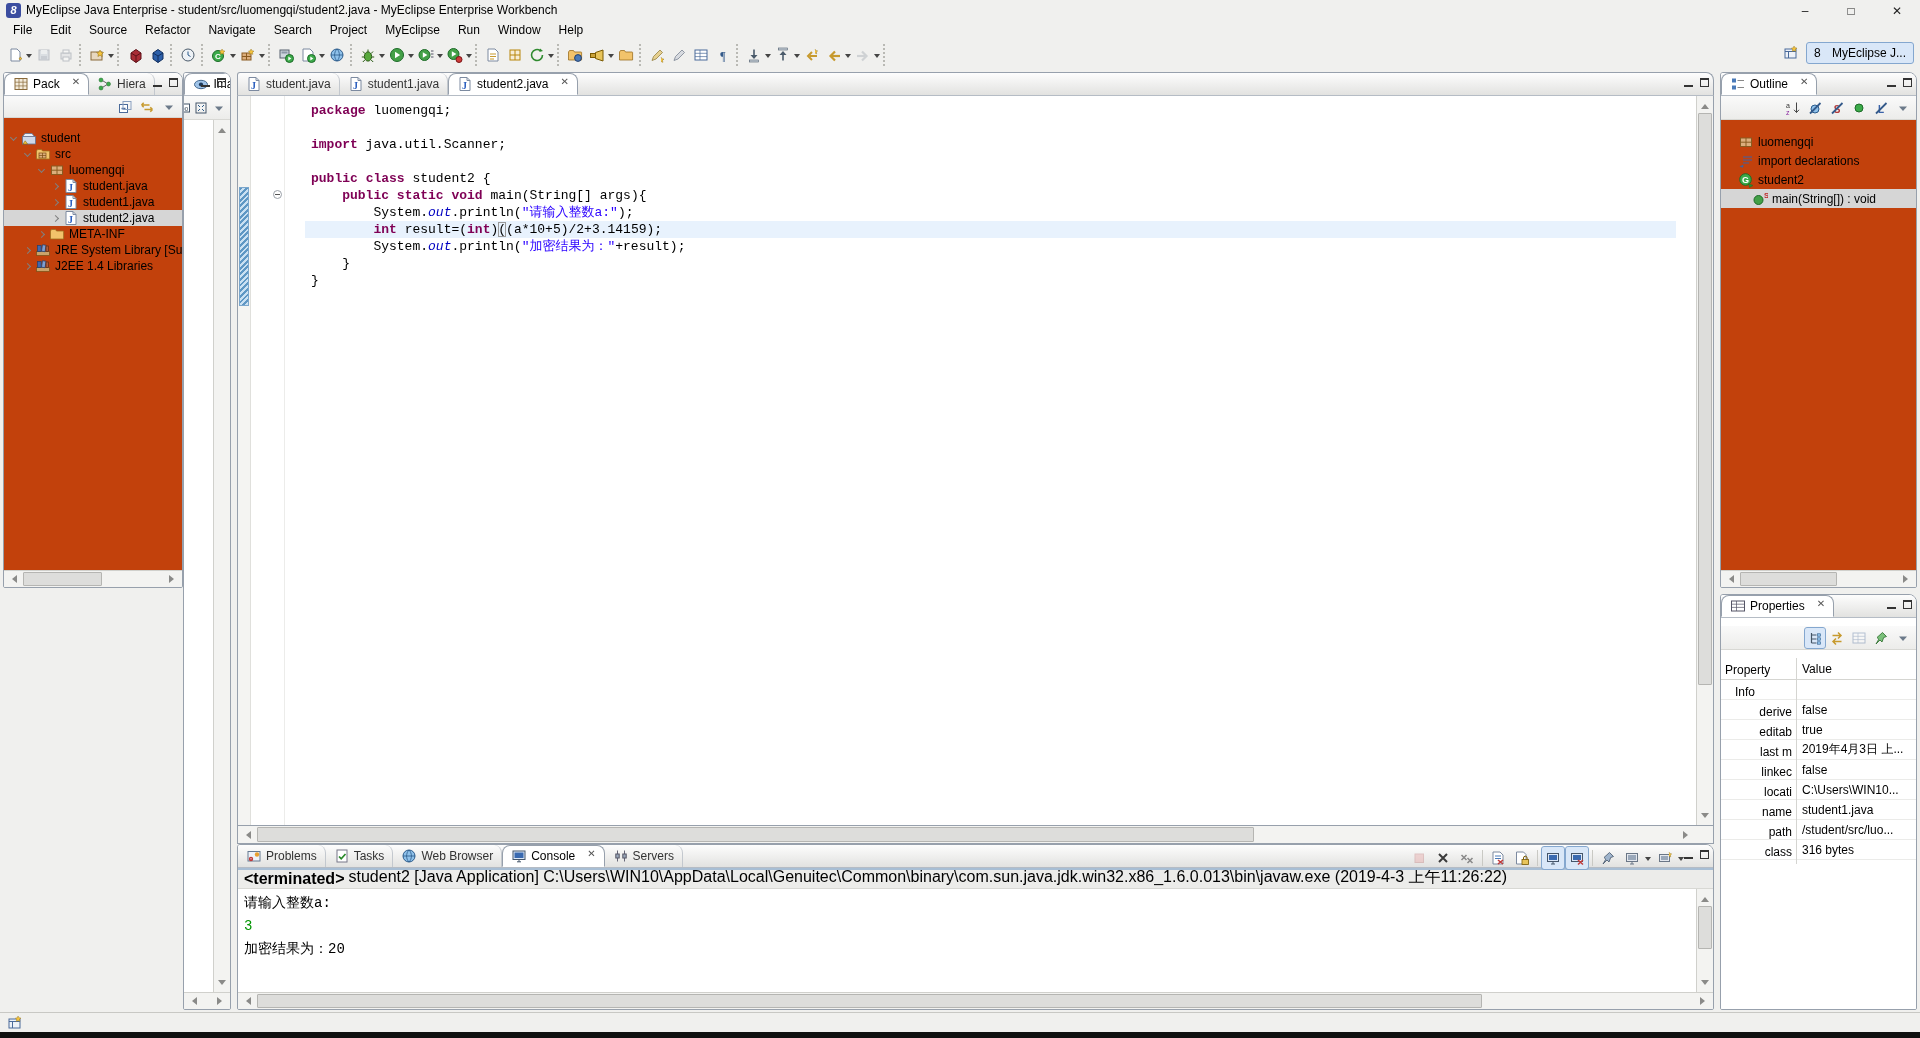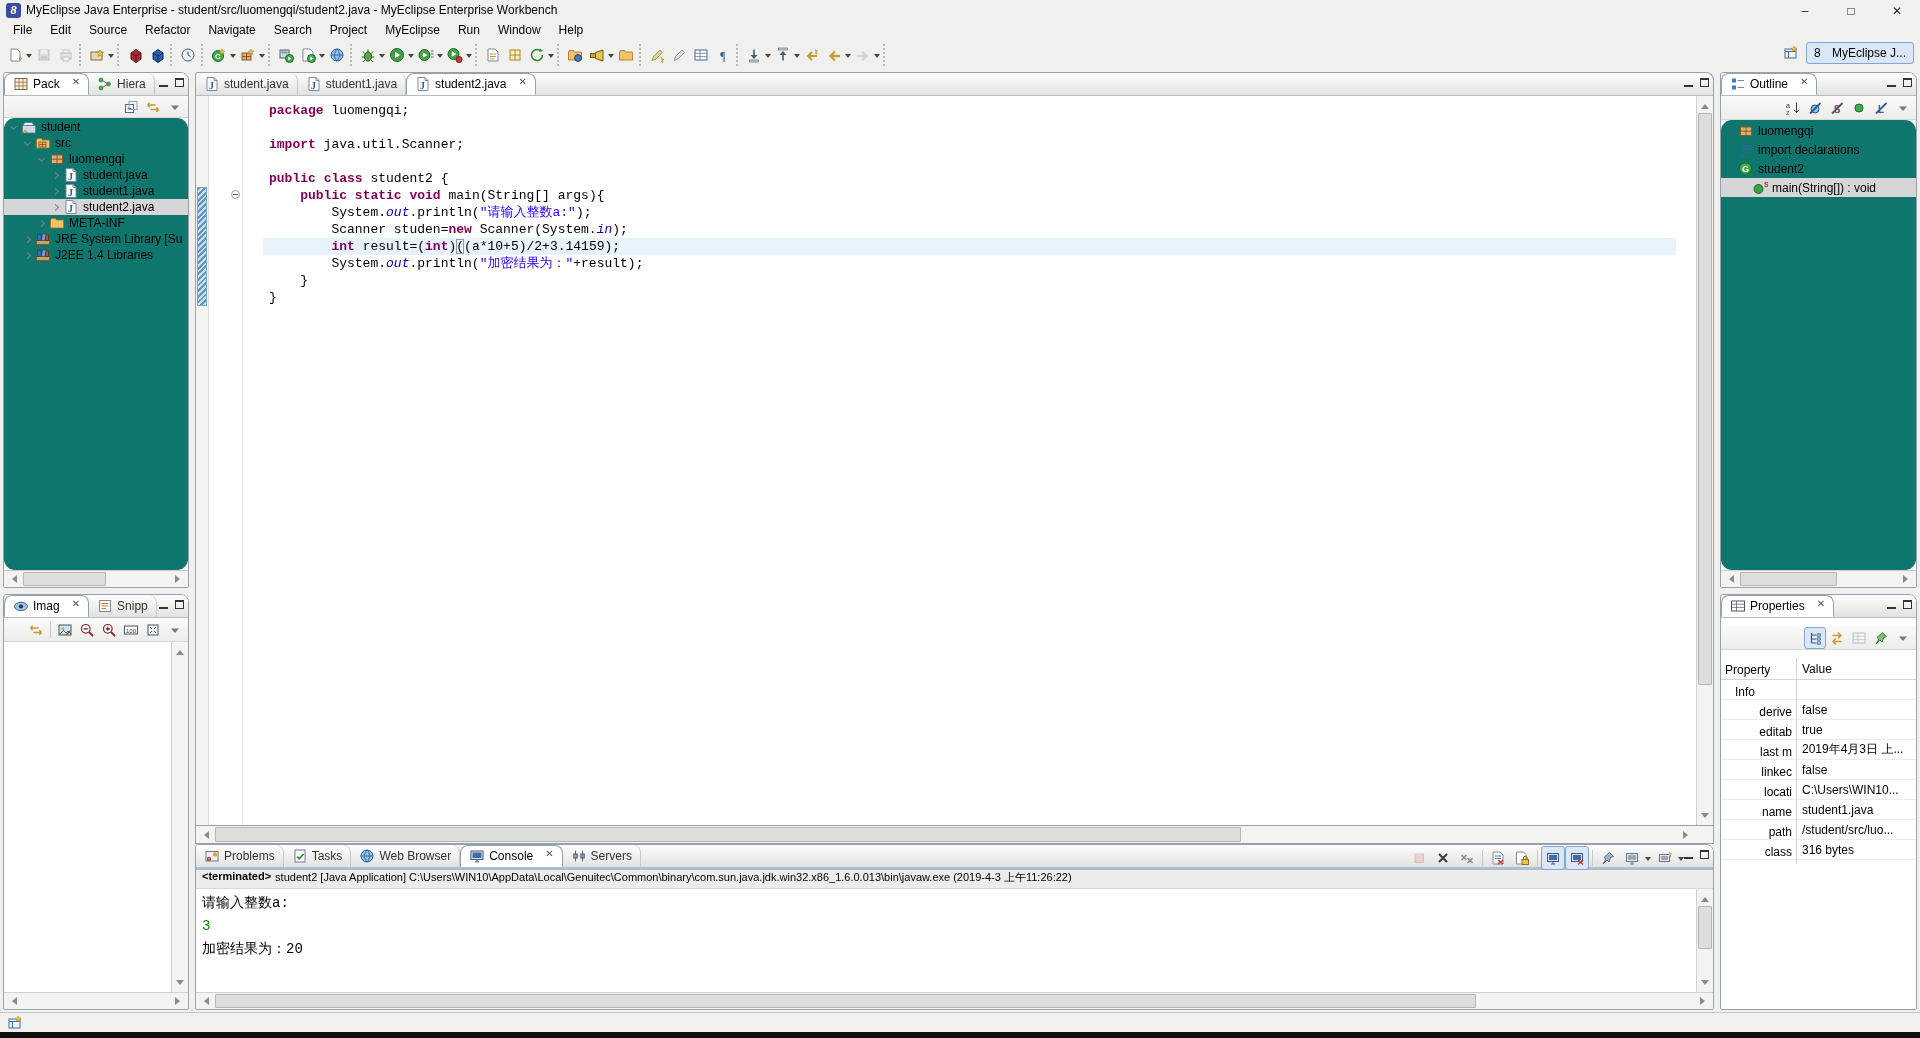--- a/index.html
+++ b/index.html
@@ -21,38 +21,38 @@
   .tbsep { width:3px; height:22px; border-left:2px dotted #b9b9b4; margin:0 4px 0 2px; }
   .tbi { width:22px; height:22px; display:flex; align-items:center; justify-content:center; border-radius:2px; }
   .tbi.dis { opacity:.38; }
   .tbi.on { background:#d9e7f8; outline:1px solid #84a7cf; }
   .ddt { width:0; height:0; border:3px solid transparent; border-top:4px solid #444; margin:5px 1px 0 0; }
   .perspbar { position:absolute; right:6px; top:2px; display:flex; align-items:center; gap:4px; }
   .persp-chip { display:flex; align-items:center; gap:4px; background:#d9e7f8; border:1px solid #84a7cf; border-radius:3px; padding:2px 7px; height:22px;}
 
   
   .workbench { position:absolute; top:70px; left:0; right:0; height:940px; display:flex; padding:2px 3px 0 3px; }
-  .col-left  { width:186px; display:flex; flex-direction:column; }
+  .col-left  { width:228px; display:flex; flex-direction:row; }
   .col-center{ flex:1; display:flex; flex-direction:column; margin:0 6px; min-width:0; }
   .col-right { width:197px; display:flex; flex-direction:column; }
 
   .panel { background:#fff; border:1px solid #97a0ac; border-radius:3px 8px 2px 2px; display:flex; flex-direction:column; overflow:hidden; }
   .ptabs { height:23px; background:linear-gradient(#fdfdfd,#e2e2e0); border-bottom:1px solid #b5bcc5; display:flex; align-items:stretch; position:relative; flex-shrink:0;}
   .vtab { display:flex; align-items:center; gap:4px; padding:0 8px; border-right:1px solid #c3c8ce; font-size:12px; color:#333; border-radius:8px 8px 0 0;}
   .vtab.act { background:#fff; border:1px solid #97a0ac; border-bottom-color:#fff; font-weight:normal; color:#000; }
   .vtab .cl { font-size:10px; color:#555; margin-left:2px; }
   .minmax { position:absolute; right:4px; top:5px; display:flex; gap:7px; }
   .wmin { width:9px; height:9px; border-bottom:2px solid #333; }
   .wmax { width:9px; height:9px; border:1px solid #333; border-top:2px solid #333; }
   .ptool { height:22px; background:linear-gradient(#fafafa,#ececea); border-bottom:1px solid #d8d8d4; display:flex; align-items:center; justify-content:flex-end; padding:0 3px; gap:2px; flex-shrink:0;}
   .ptool .tbi { width:20px; height:20px; }
   .pti-sep { width:1px; height:16px; background:#c9c9c4; margin:0 2px; }
 
   
-  .tree { flex:1; overflow:hidden; background:#0f766e; padding-top:1px;border-radius:11px; }
+  .tree { flex:1; overflow:hidden; background:#c2410c; padding-top:12px; }
   .trow { height:16px; display:flex; align-items:center; white-space:nowrap; }
   .trow.sel { background:#d6d6d6; }
   .trow .sp { flex-shrink:0; }
   .arr { width:5px; height:5px; border-right:1.4px solid #808080; border-bottom:1.4px solid #808080; flex-shrink:0; margin:0 5px 0 3px; }
   .arr.exp { transform:rotate(45deg); margin-top:-2px; }
   .arr.col { transform:rotate(-45deg); }
   .arr.none { border:none; }
   .trow .ticon { width:16px; height:16px; margin-right:4px; flex-shrink:0; }
   .trow.big { height:19px; }
 
@@ -85,22 +85,22 @@
   .str { color:#2a00ff; }
   .sf { color:#0000c0; font-style:italic; }
   .brk { box-shadow:inset 0 0 0 1px #9a9a9a; }
   .ed-hs { display:flex; flex-shrink:0; border:1px solid #97a0ac; border-top:none; }
   .ed-hs .sb-h { flex:1; border-top:none; }
   .ed-hs .corner { width:17px; background:#f3f3f1; }
 
   
   .console-panel { height:166px; flex-shrink:0; }
   .ctool { position:absolute; right:28px; top:2px; display:flex; align-items:center; gap:2px; }
-  .chead { height:21px; background:#ececea; border-top:2px solid #a8bed4; border-bottom:1px solid #d8d8d4; display:flex; align-items:flex-start;
-           padding:0 6px; font-size:11px; white-space:nowrap; overflow:hidden; flex-shrink:0;}
+  .chead { height:21px; background:#ececea; border-top:2px solid #a8bed4; border-bottom:1px solid #d8d8d4; display:flex; align-items:flex-end;
+           padding:0 6px; font-size:16px; white-space:nowrap; overflow:hidden; flex-shrink:0;}
   .chead b { margin-right:4px; }
   .cbody { flex:1; display:flex; min-height:0; }
   .cout { flex:1; padding:3px 6px; font-family:"Liberation Mono", monospace; font-size:14px; line-height:23px; white-space:pre; overflow:hidden;}
   .cout .stdin { color:#009400; }
 
   
   .ptable { flex:1; background:#fff; font-size:12px; overflow:hidden; }
   .prow { height:20px; display:flex; border-bottom:1px solid #ebebe9; align-items:center; }
   .prow.hdr { height:22px; border-bottom:1px solid #d5d5d1; }
   .pc1 { width:76px; padding:12px 4px; border-right:1px solid #d5d5d1; text-align:right; overflow:hidden; white-space:nowrap; align-self:stretch; display:flex; align-items:center; justify-content:flex-end;}
@@ -719,21 +719,20 @@
           <div class="foldmark" id="fold-marker" style="top: 94px;"></div>
         </div>
         <div class="codearea" id="code-lines">
             <div class="cl"><span class="kw">package</span><span> luomengqi;</span></div>
             <div class="cl"></div>
             <div class="cl"><span class="kw">import</span><span> java.util.Scanner;</span></div>
             <div class="cl"></div>
             <div class="cl"><span class="kw">public</span><span> </span><span class="kw">class</span><span> student2 {</span></div>
             <div class="cl"><span>    </span><span class="kw">public</span><span> </span><span class="kw">static</span><span> </span><span class="kw">void</span><span> main(String[] args){</span></div>
             <div class="cl"><span>        System.</span><span class="sf">out</span><span>.println(</span><span class="str">"请输入整数a:"</span><span>);</span></div>
-            <div class="cl"><span>        Scanner studen=</span><span class="kw">new</span><span> Scanner(System.</span><span class="sf">in</span><span>);</span></div>
             <div class="cl cur"><span>        </span><span class="kw">int</span><span> result=(</span><span class="kw">int</span><span>)</span><span class="brk">(</span><span>(a*10+5)/2+3.14159);</span></div>
             <div class="cl"><span>        System.</span><span class="sf">out</span><span>.println(</span><span class="str">"加密结果为："</span><span>+result);</span></div>
             <div class="cl"><span>    }</span></div>
             <div class="cl"><span>}</span></div>
           </div>
         <div class="sb-v">
           <span class="sb-btn">
               <span class="t-u"></span>
             </span>
           <span class="sb-track">

